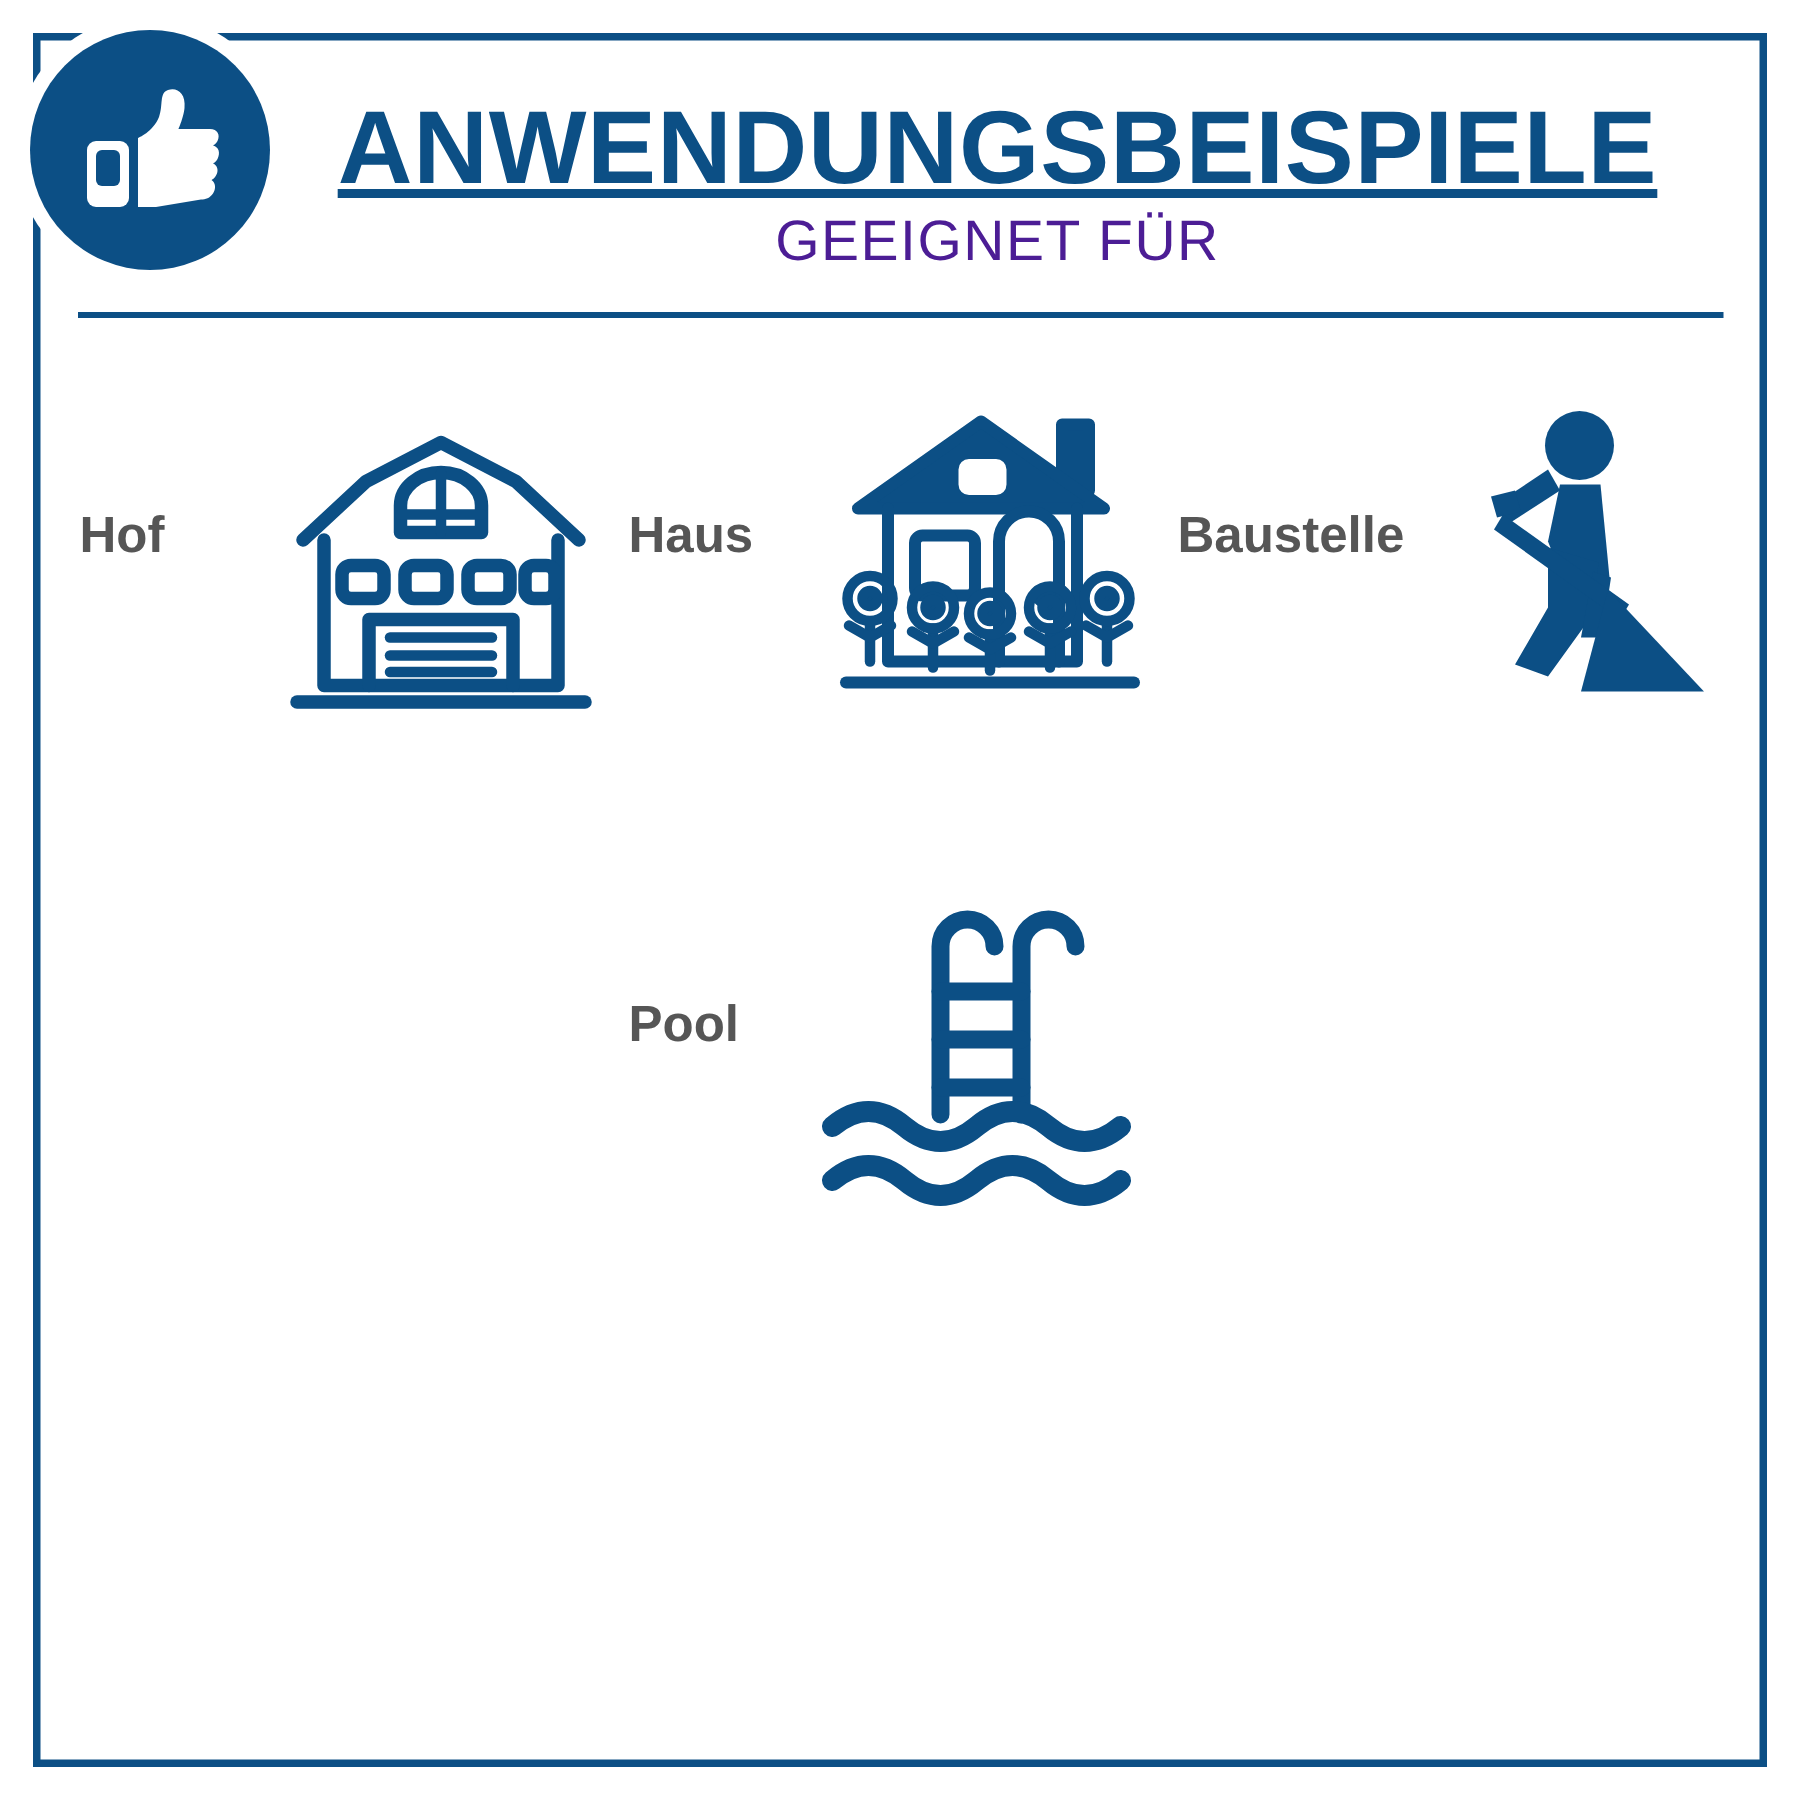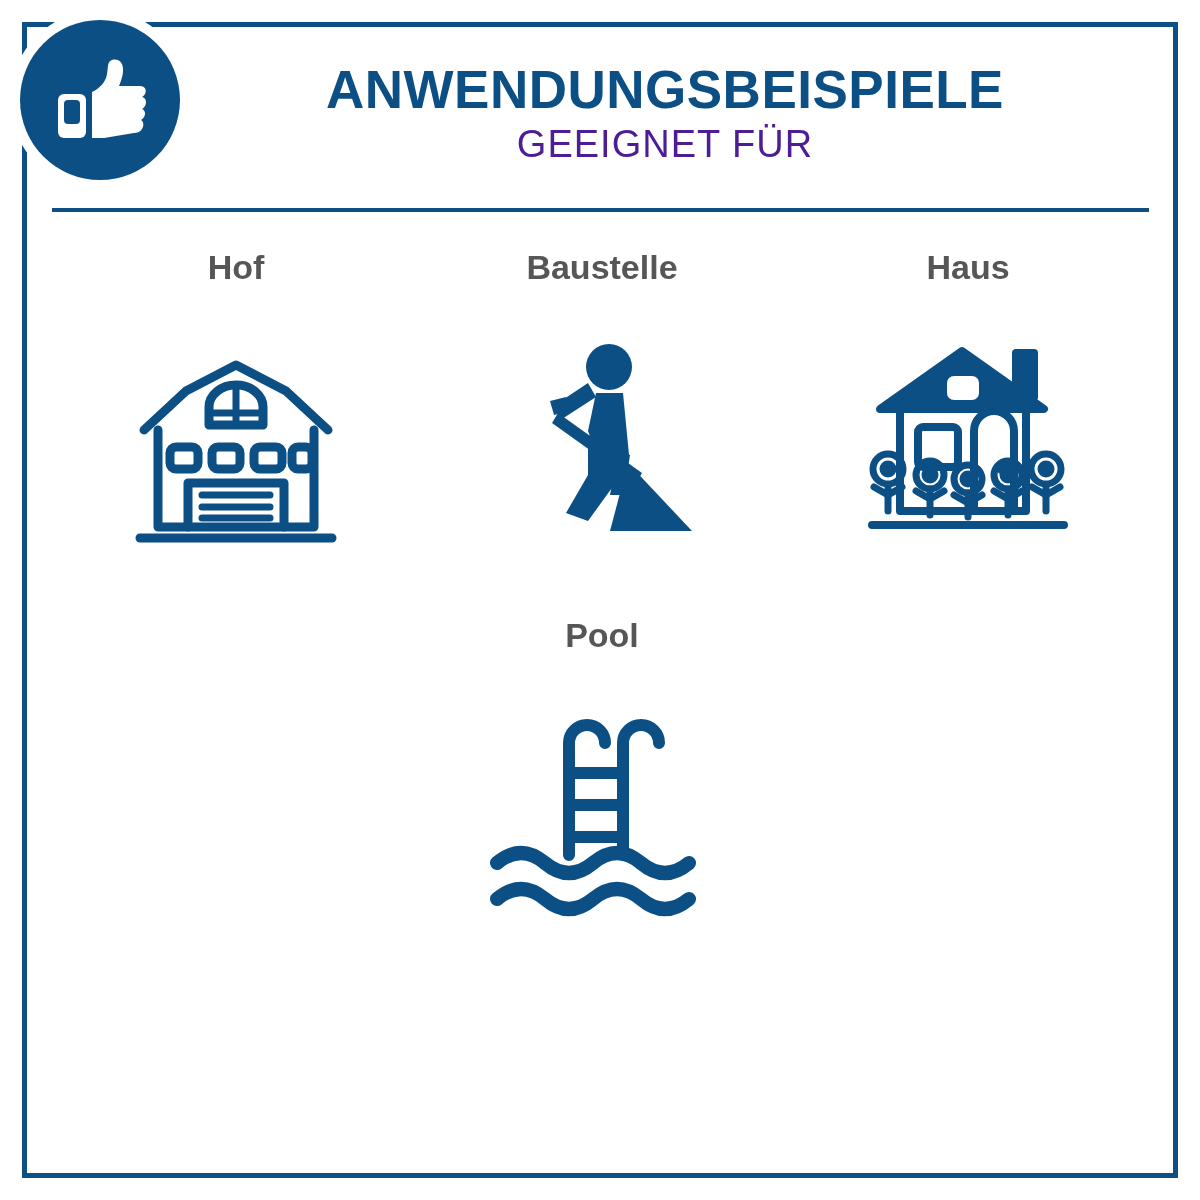--- a/index.html
+++ b/index.html
@@ -54,25 +54,26 @@
   
   .header {
     position: absolute;
     left: 200px;
     top: 62px;
     width: 930px;
     text-align: center;
   }
   .title {
     color: #0c4f85;
-    font-size: 53px;
+    font-size: 69px;
     font-weight: bold;
     letter-spacing: 0.5px;
     line-height: 1.06;
     white-space: nowrap;
+    text-decoration: underline;
   }
   .subtitle {
     color: #4c1d95;
     font-size: 38px;
     font-weight: normal;
     letter-spacing: 1px;
     margin-top: 7px;
     line-height: 1.05;
   }
 
@@ -96,25 +97,25 @@
     flex-wrap: wrap;
     justify-content: center;
   }
   .row {
     display: flex;
     width: 100%;
     justify-content: center;
   }
   .row-1 .cell { width: 366px; }
   .row-2 .cell { width: 366px; }
-  .row-2 { margin-top: 48px; }
+  .row-2 { margin-top: 76px; }
 
   .cell {
     display: flex;
-    flex-direction: column;
+    flex-direction: row;
     align-items: center;
     justify-content: space-between;
   }
   .cell-label {
     color: #565656;
     font-size: 34px;
     font-weight: bold;
     margin-bottom: 36px;
     text-align: center;
     line-height: 1;
@@ -181,44 +182,20 @@
               <path d="M76 172 L144 172" stroke-width="7"></path>
               <path d="M76 183 L144 183" stroke-width="7"></path>
 
               <path d="M14 203 L206 203" stroke-width="9"></path>
             </g>
           </svg>
         </div>
       </div>
 
       <div class="cell">
-        <div class="cell-label">Baustelle</div>
-        <div class="cell-icon">
-          <svg width="220" height="220" viewBox="0 0 220 220" aria-hidden="true">
-            <g fill="#0c4f85">
-
-              <circle cx="117" cy="32" r="23"></circle>
-
-              <path d="M104 58 L131 58 L137 120 L108 126 L96 96 Z"></path>
-
-              <path d="M104 62 L70 84 L60 72 L96 48 Z"></path>
-
-              <path d="M96 100 L130 110 L122 150 L96 186 L74 178 L96 140 Z"></path>
-              <path d="M126 116 L138 120 L132 160 L118 160 Z"></path>
-
-              <path d="M58 66 L74 62 L78 76 L62 80 Z"></path>
-              <path d="M66 78 L150 138 L144 148 L60 88 Z"></path>
-
-              <path d="M136 128 L200 196 L118 196 Z"></path>
-            </g>
-          </svg>
-        </div>
-      </div>
-
-      <div class="cell">
         <div class="cell-label">Haus</div>
         <div class="cell-icon">
           <svg width="220" height="220" viewBox="0 0 220 220" aria-hidden="true">
             <g fill="none" stroke="#0c4f85" stroke-width="8" stroke-linejoin="round" stroke-linecap="round">
 
               <path d="M158 18 L176 18 L176 62 L158 62 Z" fill="#0c4f85"></path>
 
               <path d="M22 74 L104 16 L186 74 Z" fill="#0c4f85" stroke="#0c4f85"></path>
 
               <rect x="92" y="44" width="26" height="18" rx="4" fill="#ffffff" stroke="#ffffff" stroke-width="6"></rect>
@@ -255,20 +232,44 @@
                 <path d="M188 160 L174 152 M188 160 L202 152"></path>
                 <circle cx="188" cy="134" r="15"></circle>
                 <circle cx="188" cy="134" r="5" fill="#0c4f85"></circle>
               </g>
 
               <path d="M14 190 L206 190" stroke-width="8"></path>
             </g>
           </svg>
         </div>
       </div>
+
+      <div class="cell">
+        <div class="cell-label">Baustelle</div>
+        <div class="cell-icon">
+          <svg width="220" height="220" viewBox="0 0 220 220" aria-hidden="true">
+            <g fill="#0c4f85">
+
+              <circle cx="117" cy="32" r="23"></circle>
+
+              <path d="M104 58 L131 58 L137 120 L108 126 L96 96 Z"></path>
+
+              <path d="M104 62 L70 84 L60 72 L96 48 Z"></path>
+
+              <path d="M96 100 L130 110 L122 150 L96 186 L74 178 L96 140 Z"></path>
+              <path d="M126 116 L138 120 L132 160 L118 160 Z"></path>
+
+              <path d="M58 66 L74 62 L78 76 L62 80 Z"></path>
+              <path d="M66 78 L150 138 L144 148 L60 88 Z"></path>
+
+              <path d="M136 128 L200 196 L118 196 Z"></path>
+            </g>
+          </svg>
+        </div>
+      </div>
     </div>
 
     <div class="row row-2">
 
       <div class="cell">
         <div class="cell-label">Pool</div>
         <div class="cell-icon">
           <svg width="250" height="220" viewBox="0 0 250 220" aria-hidden="true">
             <g fill="none" stroke="#0c4f85" stroke-width="12" stroke-linecap="round" stroke-linejoin="round">
 

